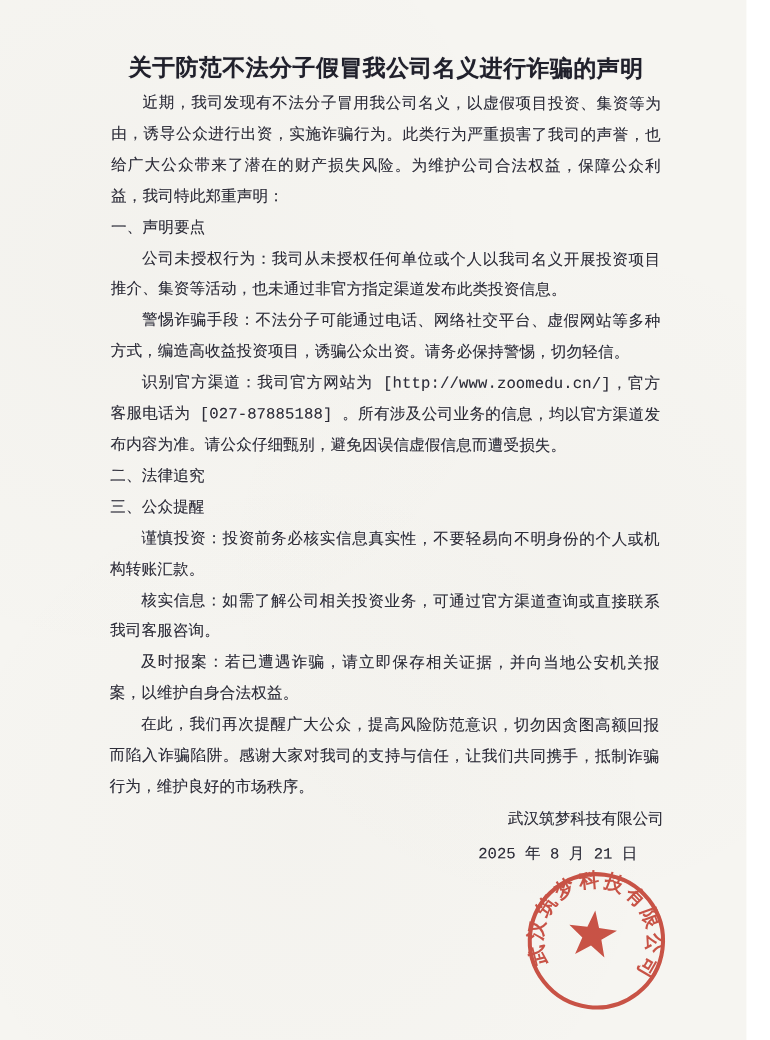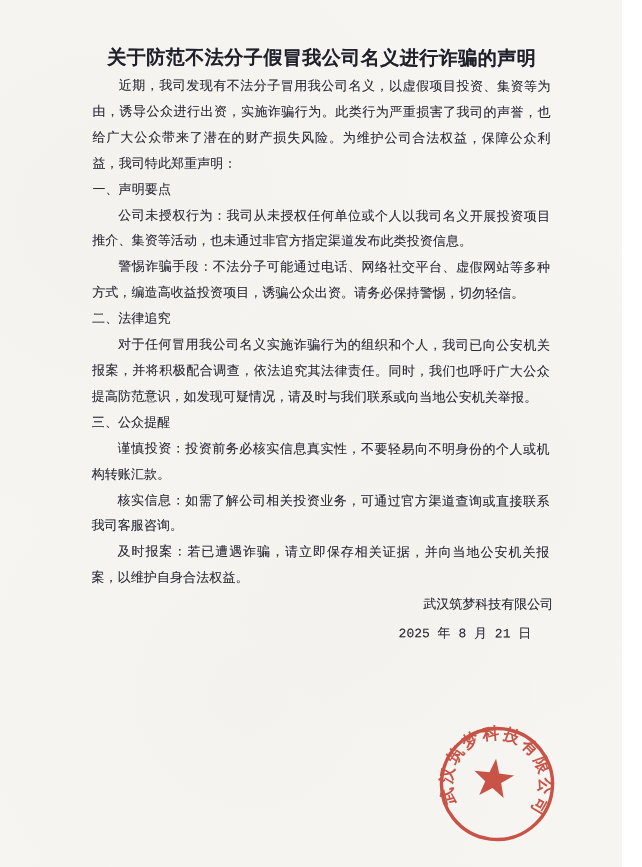--- a/index.html
+++ b/index.html
@@ -56,26 +56,27 @@
 <body>
 
 <div class="page">
   <div class="content">
     <h1 class="title">关于防范不法分子假冒我公司名义进行诈骗的声明</h1>
     <div class="docbody">
         <div class="para body">近期，我司发现有不法分子冒用我公司名义，以虚假项目投资、集资等为由，诱导公众进行出资，实施诈骗行为。此类行为严重损害了我司的声誉，也给广大公众带来了潜在的财产损失风险。为维护公司合法权益，保障公众利益，我司特此郑重声明：</div>
         <div class="para heading">一、声明要点</div>
         <div class="para body">公司未授权行为：我司从未授权任何单位或个人以我司名义开展投资项目推介、集资等活动，也未通过非官方指定渠道发布此类投资信息。</div>
         <div class="para body">警惕诈骗手段：不法分子可能通过电话、网络社交平台、虚假网站等多种方式，编造高收益投资项目，诱骗公众出资。请务必保持警惕，切勿轻信。</div>
+        <div class="para body">识别官方渠道：我司官方网站为 [http://www.zoomedu.cn/]，官方客服电话为 [027-87885188] 。所有涉及公司业务的信息，均以官方渠道发布内容为准。请公众仔细甄别，避免因误信虚假信息而遭受损失。</div>
         <div class="para heading">二、法律追究</div>
-        <div class="para body">对于任何冒用我公司名义实施诈骗行为的组织和个人，我司已向公安机关报案，并将积极配合调查，依法追究其法律责任。同时，我们也呼吁广大公众提高防范意识，如发现可疑情况，请及时与我们联系或向当地公安机关举报。</div>
         <div class="para heading">三、公众提醒</div>
         <div class="para body">谨慎投资：投资前务必核实信息真实性，不要轻易向不明身份的个人或机构转账汇款。</div>
         <div class="para body">核实信息：如需了解公司相关投资业务，可通过官方渠道查询或直接联系我司客服咨询。</div>
         <div class="para body">及时报案：若已遭遇诈骗，请立即保存相关证据，并向当地公安机关报案，以维护自身合法权益。</div>
+        <div class="para body">在此，我们再次提醒广大公众，提高风险防范意识，切勿因贪图高额回报而陷入诈骗陷阱。感谢大家对我司的支持与信任，让我们共同携手，抵制诈骗行为，维护良好的市场秩序。</div>
       </div>
     <div class="signature">
       <div class="company">武汉筑梦科技有限公司</div>
       <div class="date">2025 年 8 月 21 日</div>
     </div>
   </div>
 
   <svg class="seal" viewBox="0 0 136 136" xmlns="http://www.w3.org/2000/svg">
     <circle cx="68" cy="68" r="55.5" fill="none" stroke-width="3.4" stroke="#c8382a"></circle>
     <polygon points="64,43 68.9,57.2 84,57.5 72,66.6 76.3,81 64,72.4 51.7,81 56,66.6 44,57.5 59.1,57.2" fill="#c8382a"></polygon>

